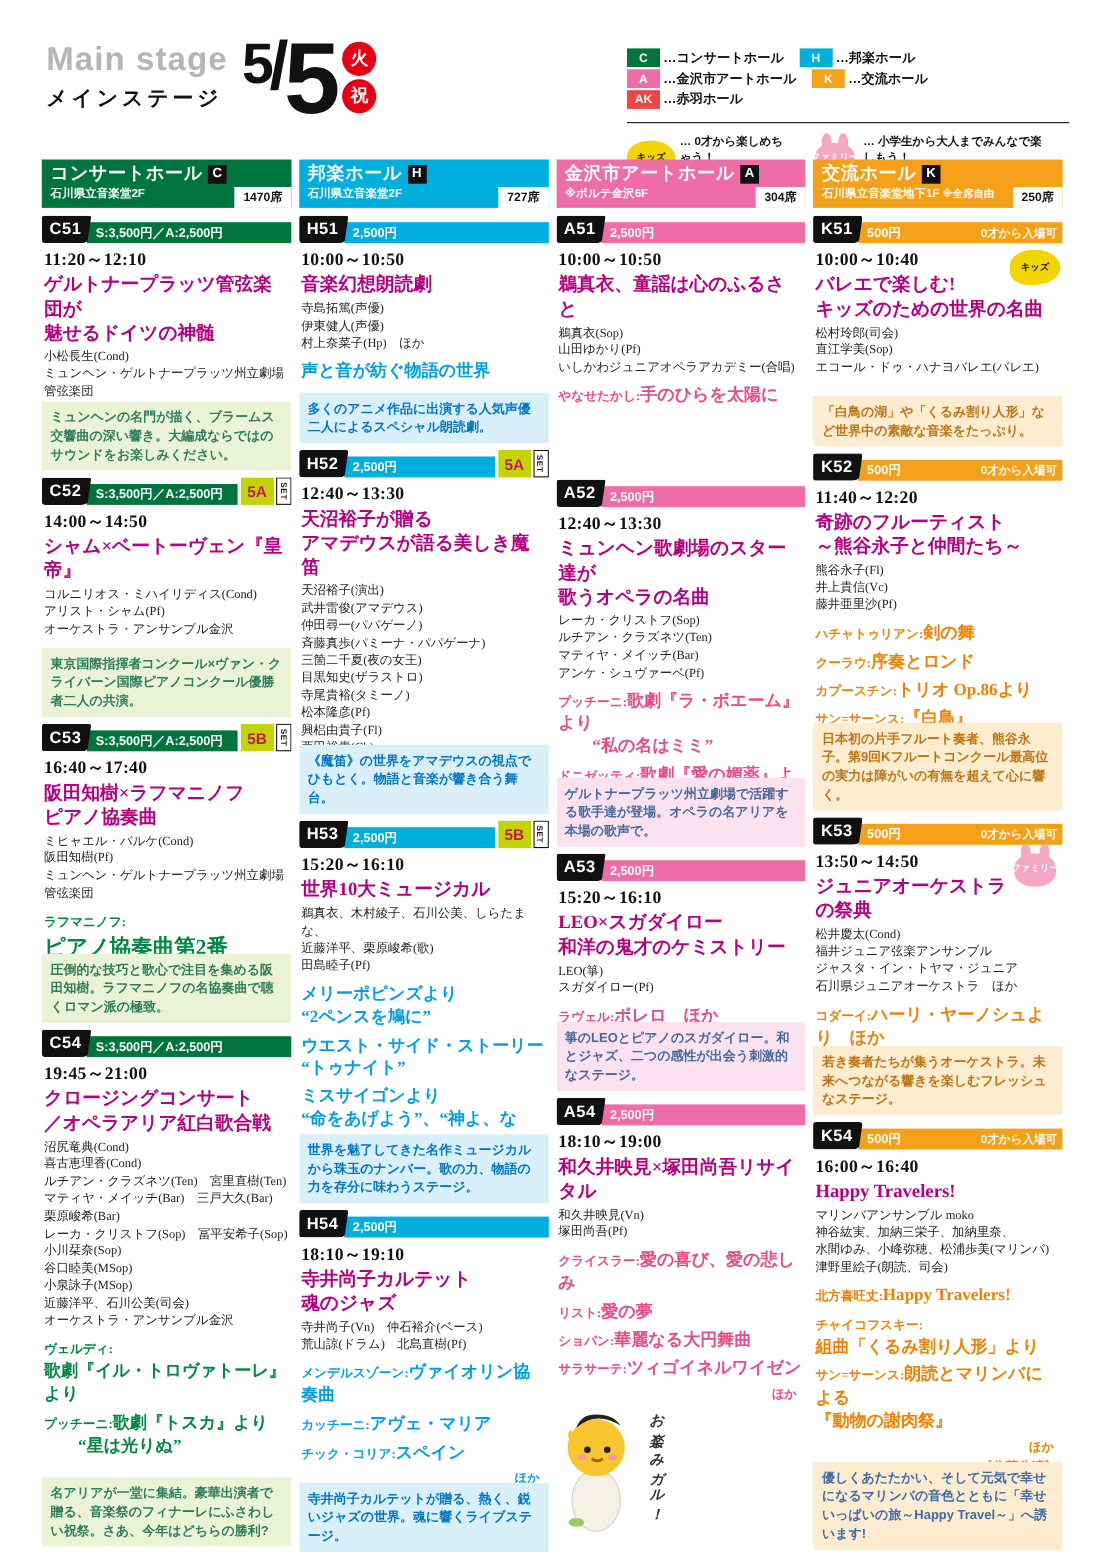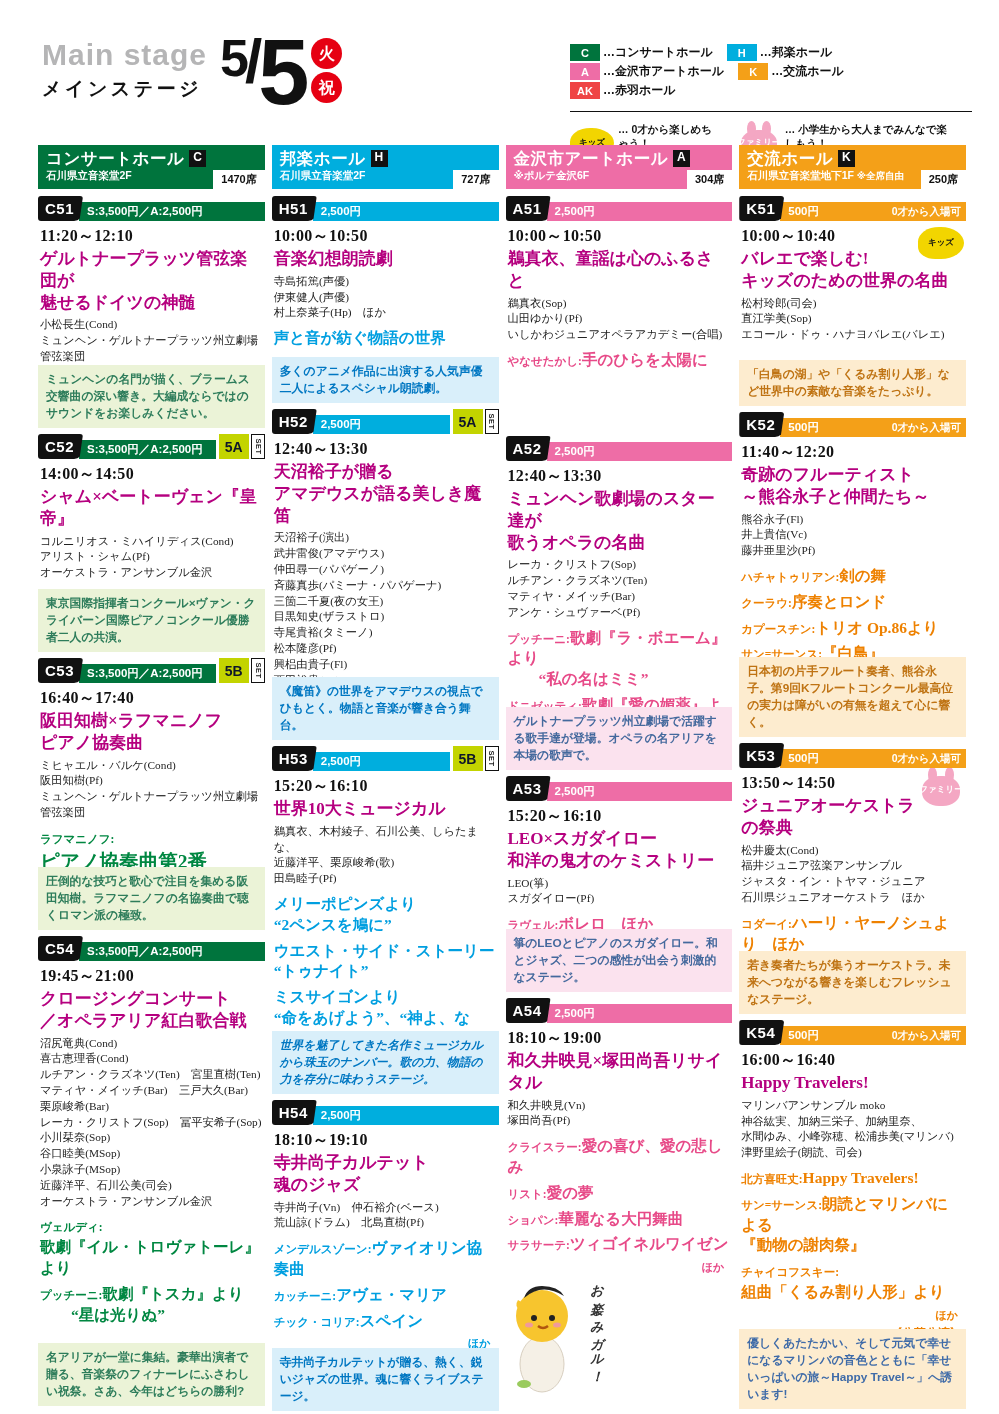--- a/index.html
+++ b/index.html
@@ -54,21 +54,21 @@
     font-weight:bold;padding:2px 8px;}
   
   .card{position:relative;display:flex;flex-direction:column;margin-bottom:6px;overflow:hidden;box-sizing:border-box;}
   .card-head{display:flex;align-items:flex-end;flex:none;}
   .code-badge{background:#111;color:#fff;font-size:15px;font-weight:bold;height:25px;
     display:flex;align-items:center;padding:0 9px 0 7px;border-radius:3px 3px 9px 3px;
     clip-path:polygon(0 0,100% 0,92% 100%,0 100%);letter-spacing:.5px;flex:none;}
   .price-bar{flex:1;background:var(--bar);color:#fff;font-size:11.5px;font-weight:bold;height:19px;
     display:flex;align-items:center;padding:0 5px 0 8px;margin-left:-4px;}
   .price-right{margin-left:auto;font-size:10.5px;}
-  .badge5{background:#c3d400;color:#0f172a;font-size:14px;font-weight:bold;height:25px;min-width:30px;
+  .badge5{background:#c3d400;color:#be185d;font-size:14px;font-weight:bold;height:25px;min-width:30px;
     display:flex;align-items:center;justify-content:center;margin-left:3px;flex:none;}
   .setbadge{width:14px;height:25px;background:#fff;border:1px solid #111;box-sizing:border-box;
     display:flex;align-items:center;justify-content:center;margin-left:2px;flex:none;}
   .setbadge span{font-size:7.5px;font-weight:bold;transform:rotate(90deg);letter-spacing:.5px;}
   .card-body{flex:1;position:relative;padding:5px 2px 2px 2px;overflow:hidden;font-family:Liberation Serif, serif;}
   .ev-time{font-size:16px;font-weight:bold;color:#111;letter-spacing:.3px;margin-bottom:1px;}
   .ev-title{font-size:17px;font-weight:bold;color:#b5007f;line-height:1.28;margin-bottom:4px;}
   .ev-perf{font-size:11.3px;color:#222;line-height:1.4;}
   .ev-prog{margin-top:7px;}
   .prog-item{margin-bottom:5px;line-height:1.3;}
@@ -315,21 +315,21 @@
             <div class="ev-perf">鵜真衣、木村綾子、石川公美、しらたまな、</div>
             <div class="ev-perf">近藤洋平、栗原峻希(歌)</div>
             <div class="ev-perf">田島睦子(Pf)</div>
           </div>
           <div class="ev-prog">
             <div class="prog-item"><span class="prog-piece">メリーポピンズより<br>“2ペンスを鳩に”</span></div>
             <div class="prog-item"><span class="prog-piece">ウエスト・サイド・ストーリー<br>“トゥナイト”</span></div>
             <div class="prog-item"><span class="prog-piece">ミスサイゴンより<br>“命をあげよう”、“神よ、なぜ?”　ほか</span></div>
           </div>
         </div>
-        <div class="ev-desc" style="margin-top: auto; font-style: italic;">世界を魅了してきた名作ミュージカルから珠玉のナンバー。歌の力、物語の力を存分に味わうステージ。</div>
+        <div class="ev-desc" style="margin-top: auto;">世界を魅了してきた名作ミュージカルから珠玉のナンバー。歌の力、物語の力を存分に味わうステージ。</div>
       </div>
       <div class="card" style="height: 311px;">
         <div class="card-head">
           <span class="code-badge">H54</span>
           <span class="price-bar">2,500円</span>
         </div>
         <div class="card-body">
           <div class="ev-time">18:10～19:10</div>
           <div class="ev-title">寺井尚子カルテット<br>魂のジャズ</div>
           <div class="ev-perfs">
@@ -529,22 +529,22 @@
           <div class="ev-time">16:00～16:40</div>
           <div class="ev-title">Happy Travelers!</div>
           <div class="ev-perfs">
             <div class="ev-perf">マリンバアンサンブル moko</div>
             <div class="ev-perf">神谷紘実、加納三栄子、加納里奈、</div>
             <div class="ev-perf">水間ゆみ、小峰弥穂、松浦歩美(マリンバ)</div>
             <div class="ev-perf">津野里絵子(朗読、司会)</div>
           </div>
           <div class="ev-prog">
             <div class="prog-item"><span class="prog-comp">北方喜旺丈:</span><span class="prog-piece">Happy Travelers!</span></div>
+            <div class="prog-item"><span class="prog-comp">チャイコフスキー:</span><br><span class="prog-piece">組曲「くるみ割り人形」より</span></div>
             <div class="prog-item"><span class="prog-comp">サン=サーンス:</span><span class="prog-piece">朗読とマリンバによる<br>『動物の謝肉祭』</span></div>
-            <div class="prog-item"><span class="prog-comp">チャイコフスキー:</span><br><span class="prog-piece">組曲「くるみ割り人形」より</span></div>
           </div>
           <div class="ev-more">ほか</div>
           <div class="ev-note">《公募公演》</div>
         </div>
         <div class="ev-desc" style="margin-top: auto; color: rgb(63, 107, 168);">優しくあたたかい、そして元気で幸せになるマリンバの音色とともに「幸せいっぱいの旅～Happy Travel～」へ誘います!</div>
       </div>
     </div>
   </div>
 
 </body></html>

